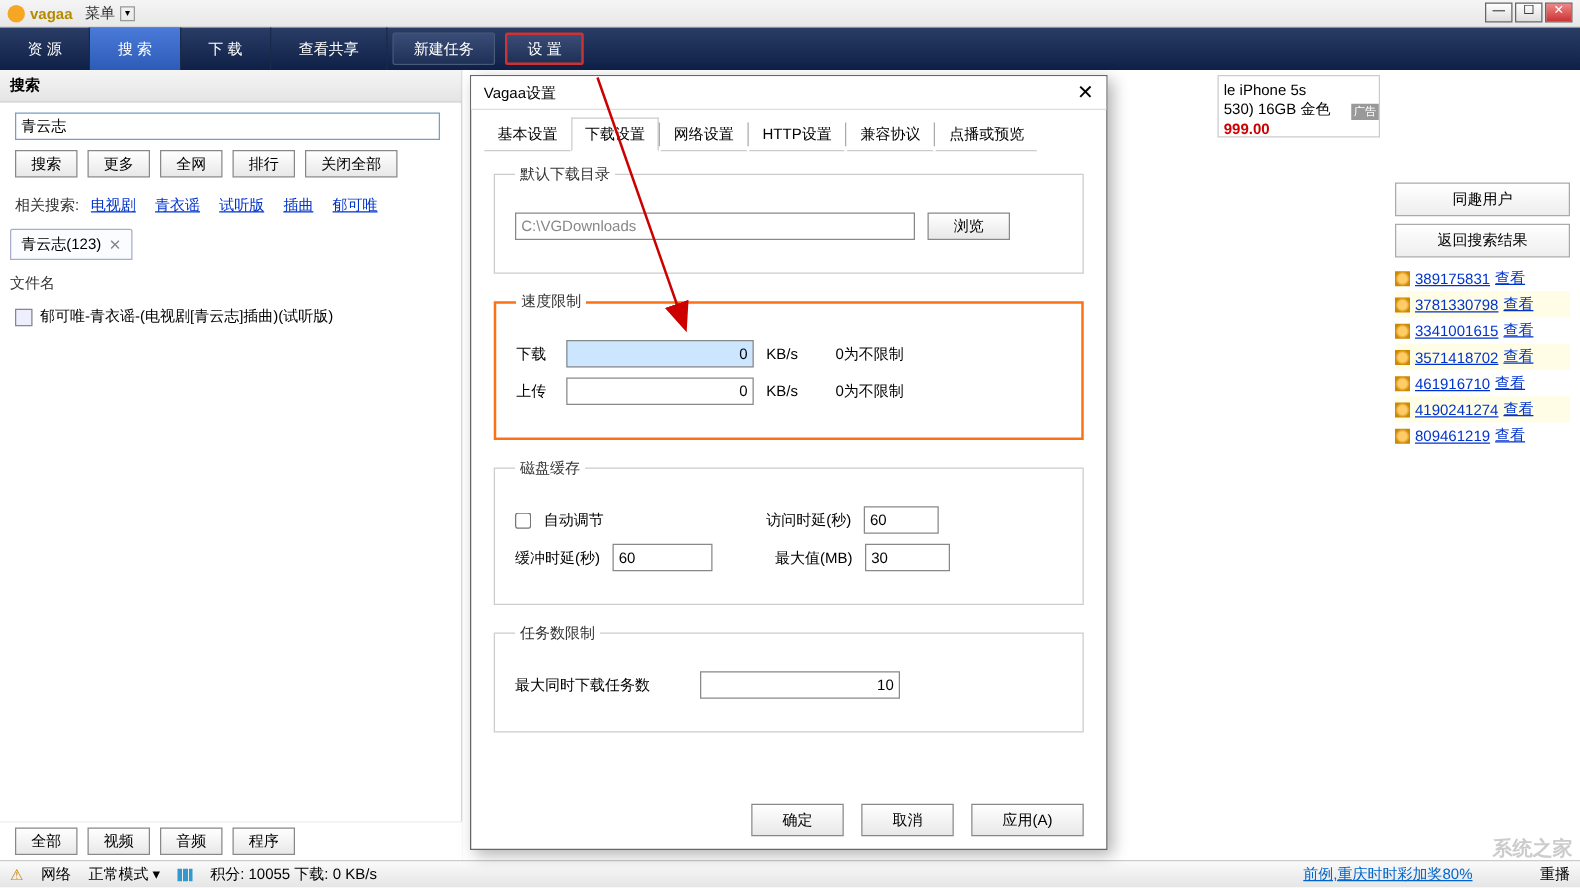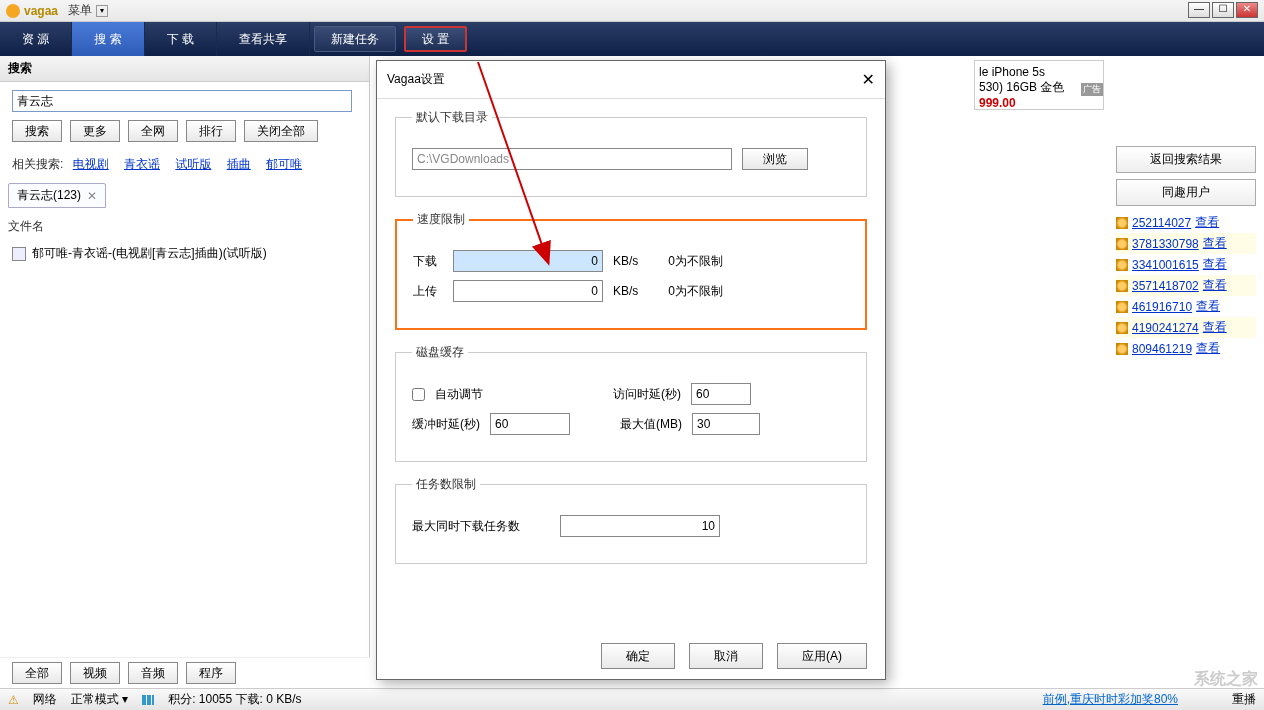--- a/index.html
+++ b/index.html
@@ -39,21 +39,21 @@
 .ad{position:absolute;right:160px;top:4px;width:130px;height:50px;border:1px solid #ccc;padding:4px;font-size:11px}
 .ad .pr{color:#c00;font-weight:bold}
 .ad .tag{position:absolute;right:0;bottom:13px;background:#999;color:#fff;font-size:9px;padding:0 2px}
 .rside{position:absolute;right:8px;top:90px;width:140px}
 .rside .wbtn{width:100%;border:1px solid #aaa;background:linear-gradient(#fff,#eee);padding:4px;margin-bottom:6px;text-align:center;cursor:pointer}
 .rside .urow{display:flex;align-items:center;gap:4px;padding:2px 0}
 .rside .urow.alt{background:#fffde6}
 .rside .sh{width:12px;height:12px;background:radial-gradient(circle,#fc6 40%,#c80 70%)}
 .rside a{color:#0033cc;text-decoration:underline;cursor:pointer}
 .dialog{position:absolute;left:376px;top:60px;width:510px;height:620px;background:#fff;border:1px solid #666;box-shadow:4px 4px 12px rgba(0,0,0,.3);z-index:10}
-.dtitle{height:38px;background:#fff;border-bottom:1px solid #ddd;padding:0 10px;display:flex;align-items:center;justify-content:space-between}
+.dtitle{height:27px;background:#fff;border-bottom:1px solid #ddd;padding:0 10px;display:flex;align-items:center;justify-content:space-between}
 .dtitle .x{font-size:16px;cursor:pointer}
 .dtabs{display:flex;padding:6px 10px 0;gap:0}
 .dtabs .dt{padding:4px 10px;border:1px solid transparent;border-bottom:1px solid #ccc;cursor:pointer}
 .dtabs .dt.act{border:1px solid #ccc;border-bottom:1px solid #fff;background:#fff}
 .dtabs .sep{border-left:1px solid #aaa;margin:4px 0}
 .dbody{padding:10px 18px}
 fieldset{border:1px solid #ccc;padding:14px 16px 18px;margin-bottom:14px}
 legend{padding:0 4px;color:#333}
 .fs-hl{border:2px solid #f97316}
 .drow{display:flex;align-items:center;gap:10px;margin:8px 0}
@@ -130,26 +130,26 @@
   </div>
 
   <div class="right">
     <div class="ad">
       <div>le iPhone 5s</div>
       <div>530) 16GB 金色</div>
       <div class="pr">999.00</div>
       <div class="tag">广告</div>
     </div>
     <div class="rside">
+      <div class="wbtn">同趣用户</div>
       <div class="wbtn">返回搜索结果</div>
-      <div class="wbtn">同趣用户</div>
       <div id="users">
           <div class="urow">
             <span class="sh"></span>
-            <a>252114027</a> 
+            <a>389175831</a> 
             <a>查看</a>
           </div>
           <div class="urow alt">
             <span class="sh"></span>
             <a>3781330798</a> 
             <a>查看</a>
           </div>
           <div class="urow">
             <span class="sh"></span>
             <a>3341001615</a> 
@@ -177,20 +177,32 @@
           </div>
         </div>
     </div>
   </div>
 </div>
 
 <div class="dialog">
   <div class="dtitle">
     <span>Vagaa设置</span>
     <span class="x">✕</span>
+  </div>
+  <div class="dtabs">
+    <div class="dt">基本设置</div>
+    <div class="dt act">下载设置</div>
+      <div class="sep"></div>
+    <div class="dt">网络设置</div>
+      <div class="sep"></div>
+    <div class="dt">HTTP设置</div>
+      <div class="sep"></div>
+    <div class="dt">兼容协议</div>
+      <div class="sep"></div>
+    <div class="dt">点播或预览</div>
   </div>
   <div class="dbody">
     <fieldset>
       <legend>默认下载目录</legend>
       <div class="drow">
         <input class="dinp l" style="width: 320px; color: rgb(136, 136, 136);" readonly="" value="C:\VGDownloads">
         <button class="btn" style="padding:2px 20px">浏览</button>
       </div>
     </fieldset>
     <fieldset class="fs-hl">

